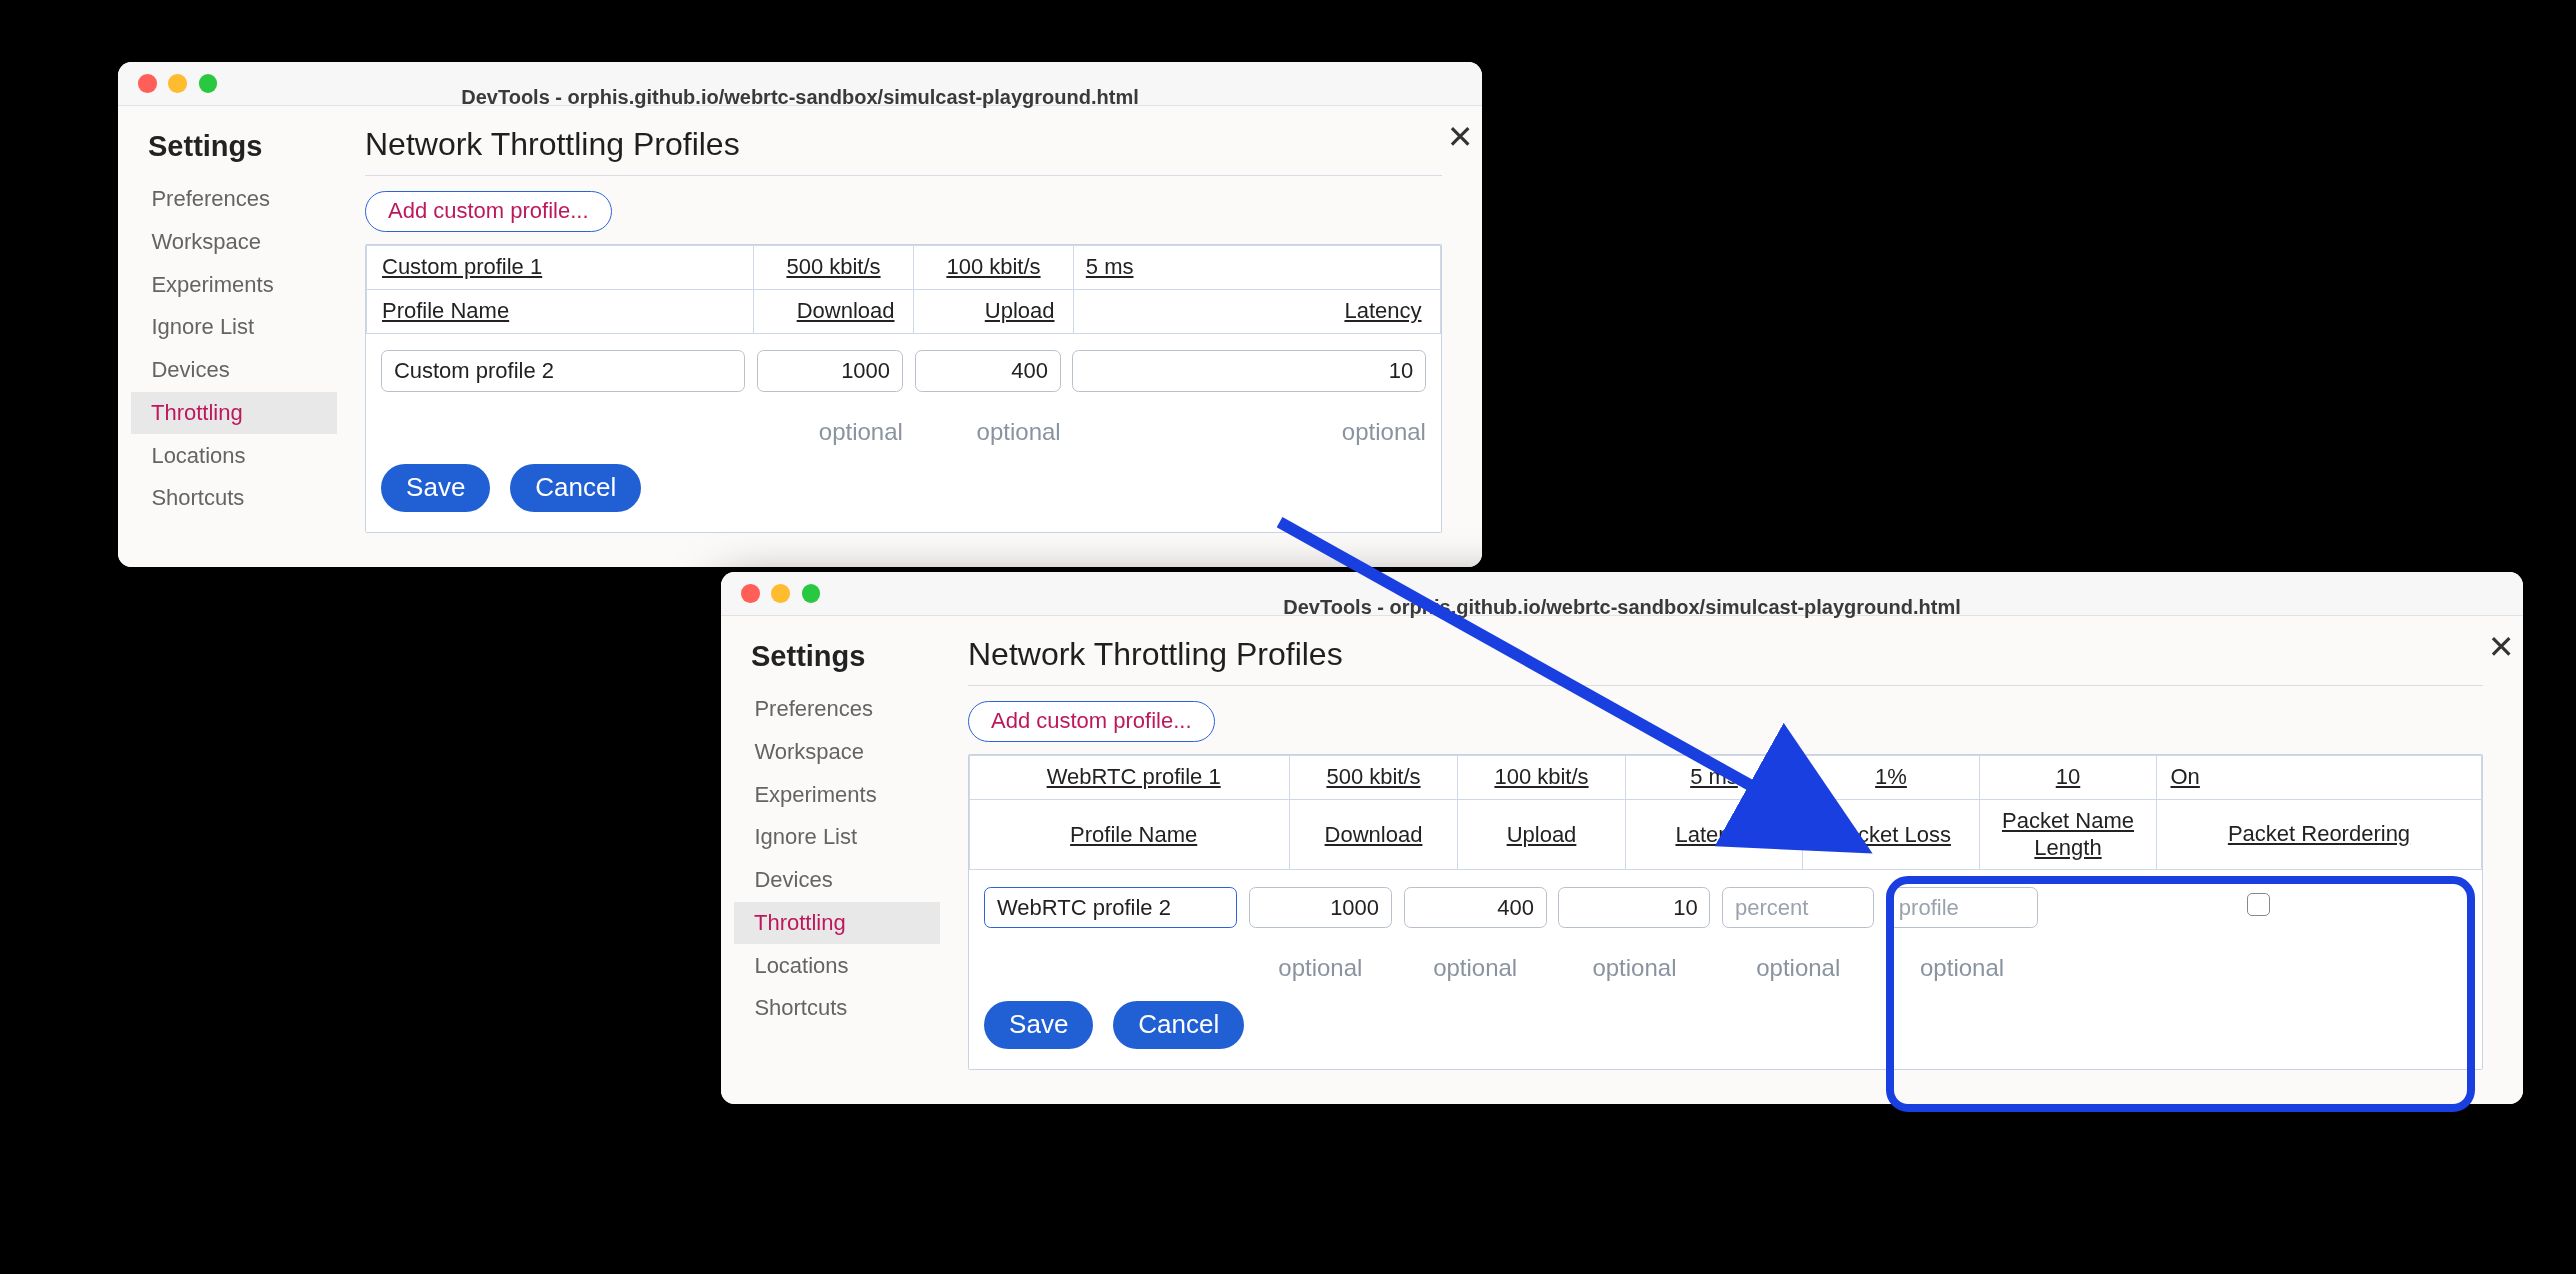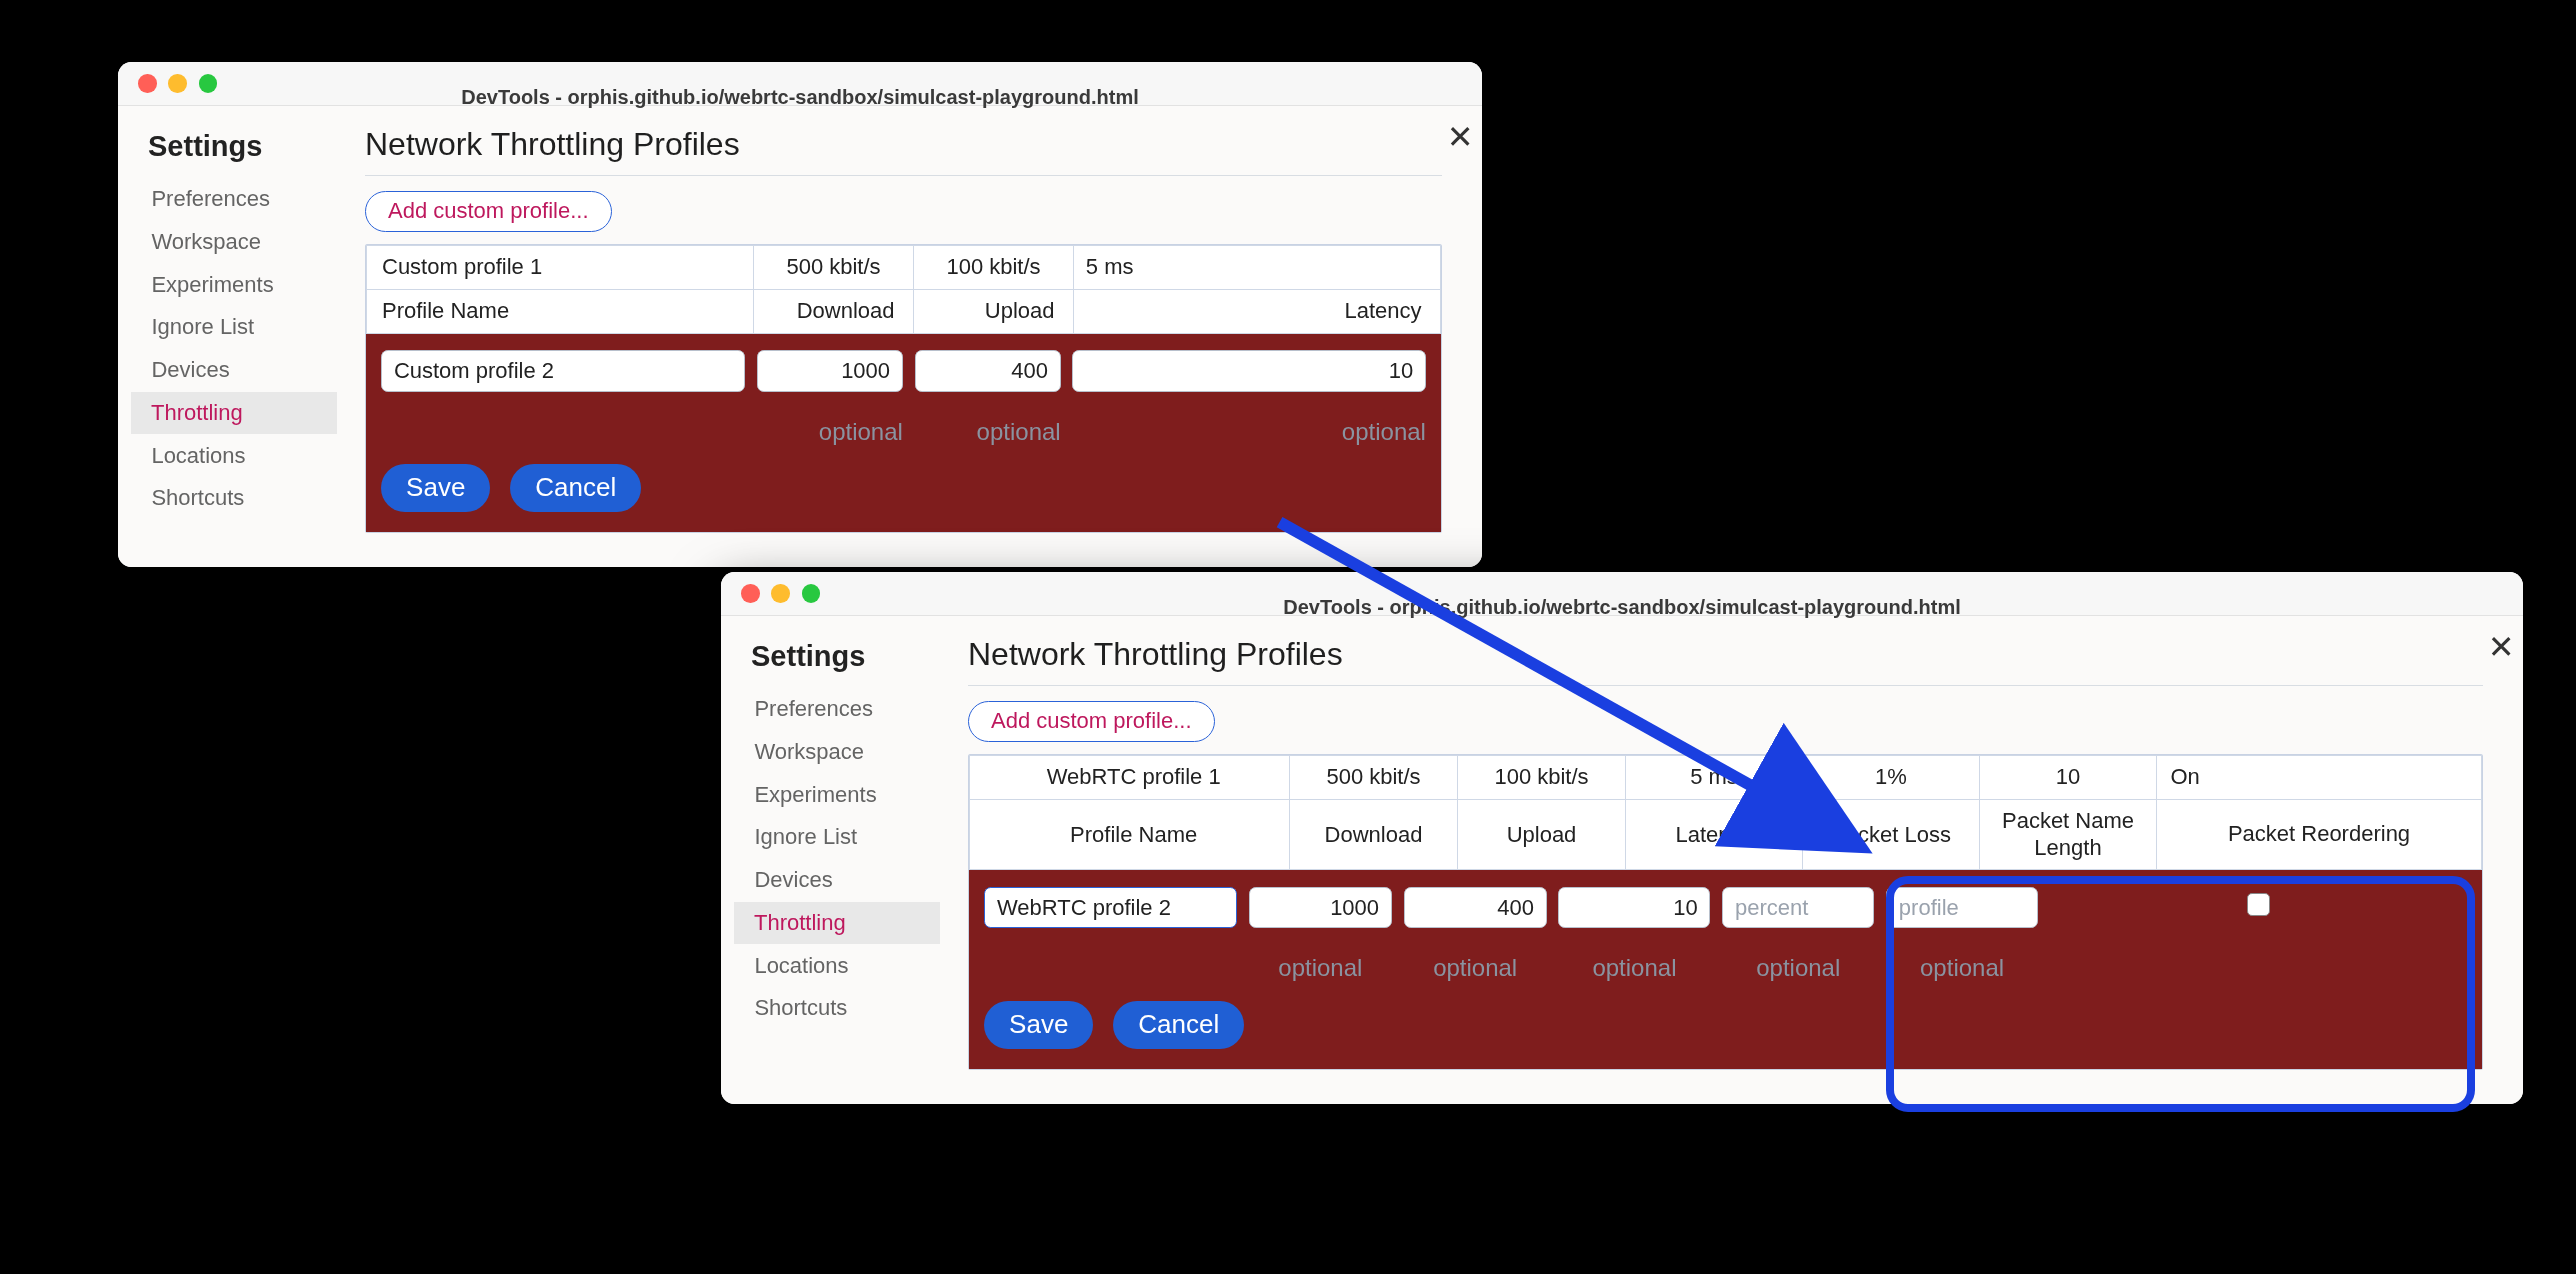--- a/index.html
+++ b/index.html
@@ -122,33 +122,34 @@
     border-collapse: collapse;
   }
   table.prof th, table.prof td {
     text-align: center;
     font-size: 22px;
     font-weight: 400;
     color: #222;
     padding: 8.4px 6.7px;
     border: 0.8px solid #cfd8e6;
     background: #fff;
+    text-decoration: underline;
   }
   table.prof td:first-child, table.prof th:first-child {
     text-align: left;
     padding-left: 15px;
   }
   .header-row th {
     background: #e7edf7;
     border-color: #cfd8e6;
     font-weight: 400;
     color: #222;
   }
   .edit-area {
-    background: #7f1d1d;
+    background: #ffffff;
     padding: 1.7px 8.4px 1.7px 8.4px;
   }
   .edit-row {
     display: flex;
     gap: 11.8px;
     padding: 15px 6.7px 5px 6.7px;
     align-items: center;
   }
   .field {
     background: #fff;

